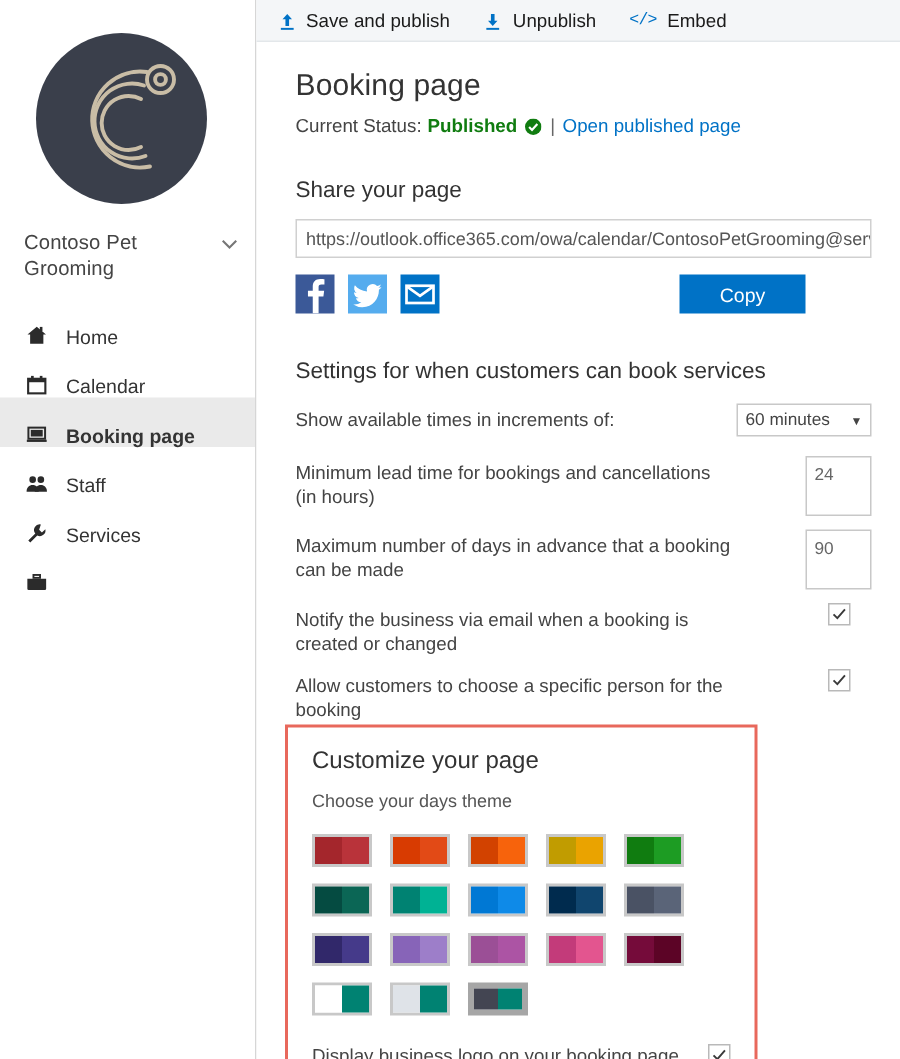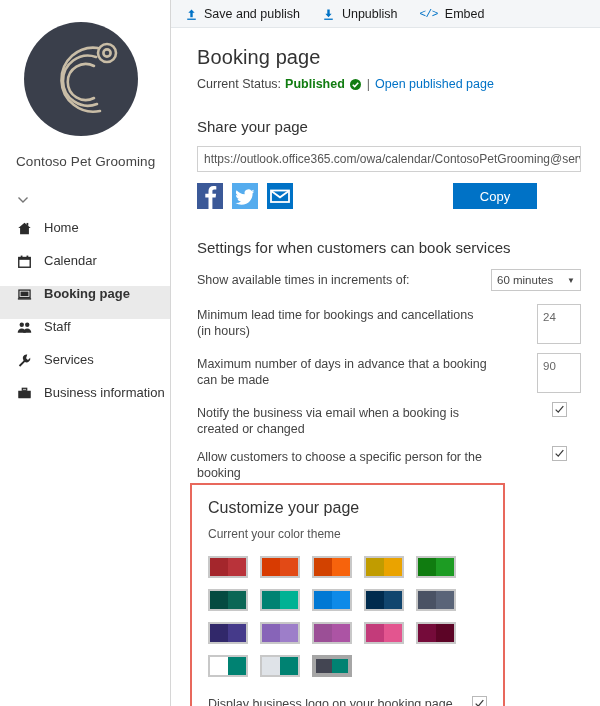--- a/index.html
+++ b/index.html
@@ -33,38 +33,37 @@
   .logo {
     width: 130px; height: 130px;
     background: #3a3f4b;
     display: block;
   }
   .biz-name-row {
     display: flex;
     align-items: flex-start;
     padding: 9px 10px 10px 16px;
     gap: 20px;
-    flex-direction: column;
   }
   .biz-name {
     font-size: 13.5px;
     color: #444;
     line-height: 17px;
     flex: 1;
     letter-spacing: .1px;
   }
   .chev {
     width: 14px; height: 17px;
     flex: 0 0 auto;
     margin-top: 1px;
   }
   .nav { margin-top: 2px; }
   .nav-item {
     display: flex;
-    align-items: flex-start;
+    align-items: flex-end;
     height: 33px;
     padding-left: 16px;
     gap: 11px;
     font-size: 13px;
     color: #333;
     cursor: pointer;
   }
   .nav-item.active {
     background: #eaeaea;
     font-weight: bold;
@@ -370,21 +369,20 @@
         <span class="nav-label">Services</span>
       </div>
 
       <div class="nav-item">
         <span class="nav-ico">
           <svg viewBox="0 0 17 17" width="15" height="15">
               <rect x="6" y="2.6" width="5" height="2.2" fill="none" stroke="#2b2b2b" stroke-width="1.4"></rect>
               <path d="M1.4 5.4 h14.2 v7.6 a1 1 0 0 1-1 1 H2.4 a1 1 0 0 1-1-1 Z" fill="#2b2b2b"></path>
             </svg>
         </span>
-        <span class="nav-label">Business information</span>
       </div>
 
     </nav>
   </aside>
 
   <section class="main">
 
     <div class="toolbar">
       <div class="tb-btn">
         <span class="tb-ico">
@@ -496,21 +494,21 @@
                 <path d="M2 6.6 L5 9.6 L11 2.6" fill="none" stroke="#3a3a3a" stroke-width="1.5"></path>
               </svg>
           </div>
         </div>
       </div>
 
     </div>
 
     <div class="customize">
       <h2 class="cust-title">Customize your page</h2>
-      <div class="cust-sub">Current your color theme</div>
+      <div class="cust-sub">Choose your days theme</div>
 
       <div class="sw-grid" id="swatch-grid">
           <div class="swatch">
             <div class="sw-half" style="background: rgb(164, 38, 44);"></div>
             <div class="sw-half" style="background: rgb(185, 51, 58);"></div>
           </div>
           <div class="swatch">
             <div class="sw-half" style="background: rgb(216, 59, 1);"></div>
             <div class="sw-half" style="background: rgb(226, 74, 22);"></div>
           </div>

